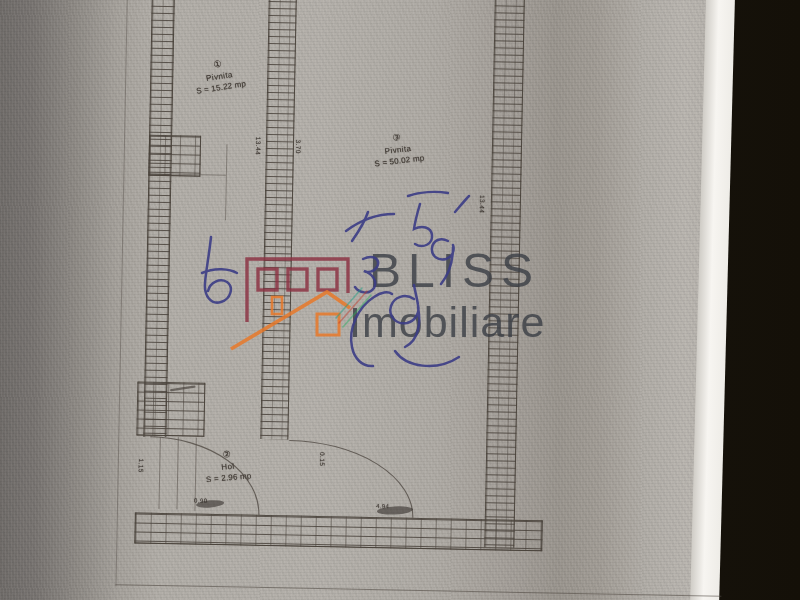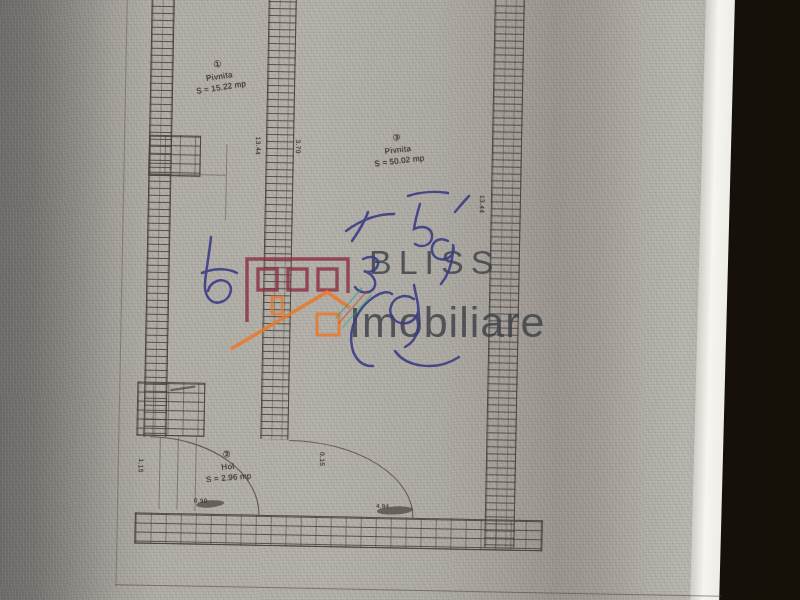--- a/index.html
+++ b/index.html
@@ -55,21 +55,21 @@
   .room-num{display:block;font-size:9px;}
   .room-name{display:block;font-size:8px;letter-spacing:.4px;}
   .room-area{display:block;font-size:8px;white-space:nowrap;letter-spacing:.2px;}
   .dim{
     position:absolute;font-size:6.5px;color:rgba(56,50,45,.85);
     letter-spacing:.4px;text-shadow:0 0 .8px rgba(56,50,45,.75);white-space:nowrap;
   }
   .dim-v{writing-mode:vertical-rl;}
   
   .watermark-text{position:absolute;color:#3a3e45;opacity:.8;white-space:nowrap;}
-  .brand-top{left:369px;top:243px;font-size:34px;letter-spacing:7px;}
+  .brand-top{left:369px;top:243px;font-size:48px;letter-spacing:7px;}
   .brand-bottom{left:349px;top:298px;font-size:43px;letter-spacing:1px;}
   .wm-svg,.ink-svg{position:absolute;inset:0;}
 </style>
 </head>
 <body>
 
 <div class="photo">
 
   <div class="paper"></div>
   <div class="paper-edge"></div>

